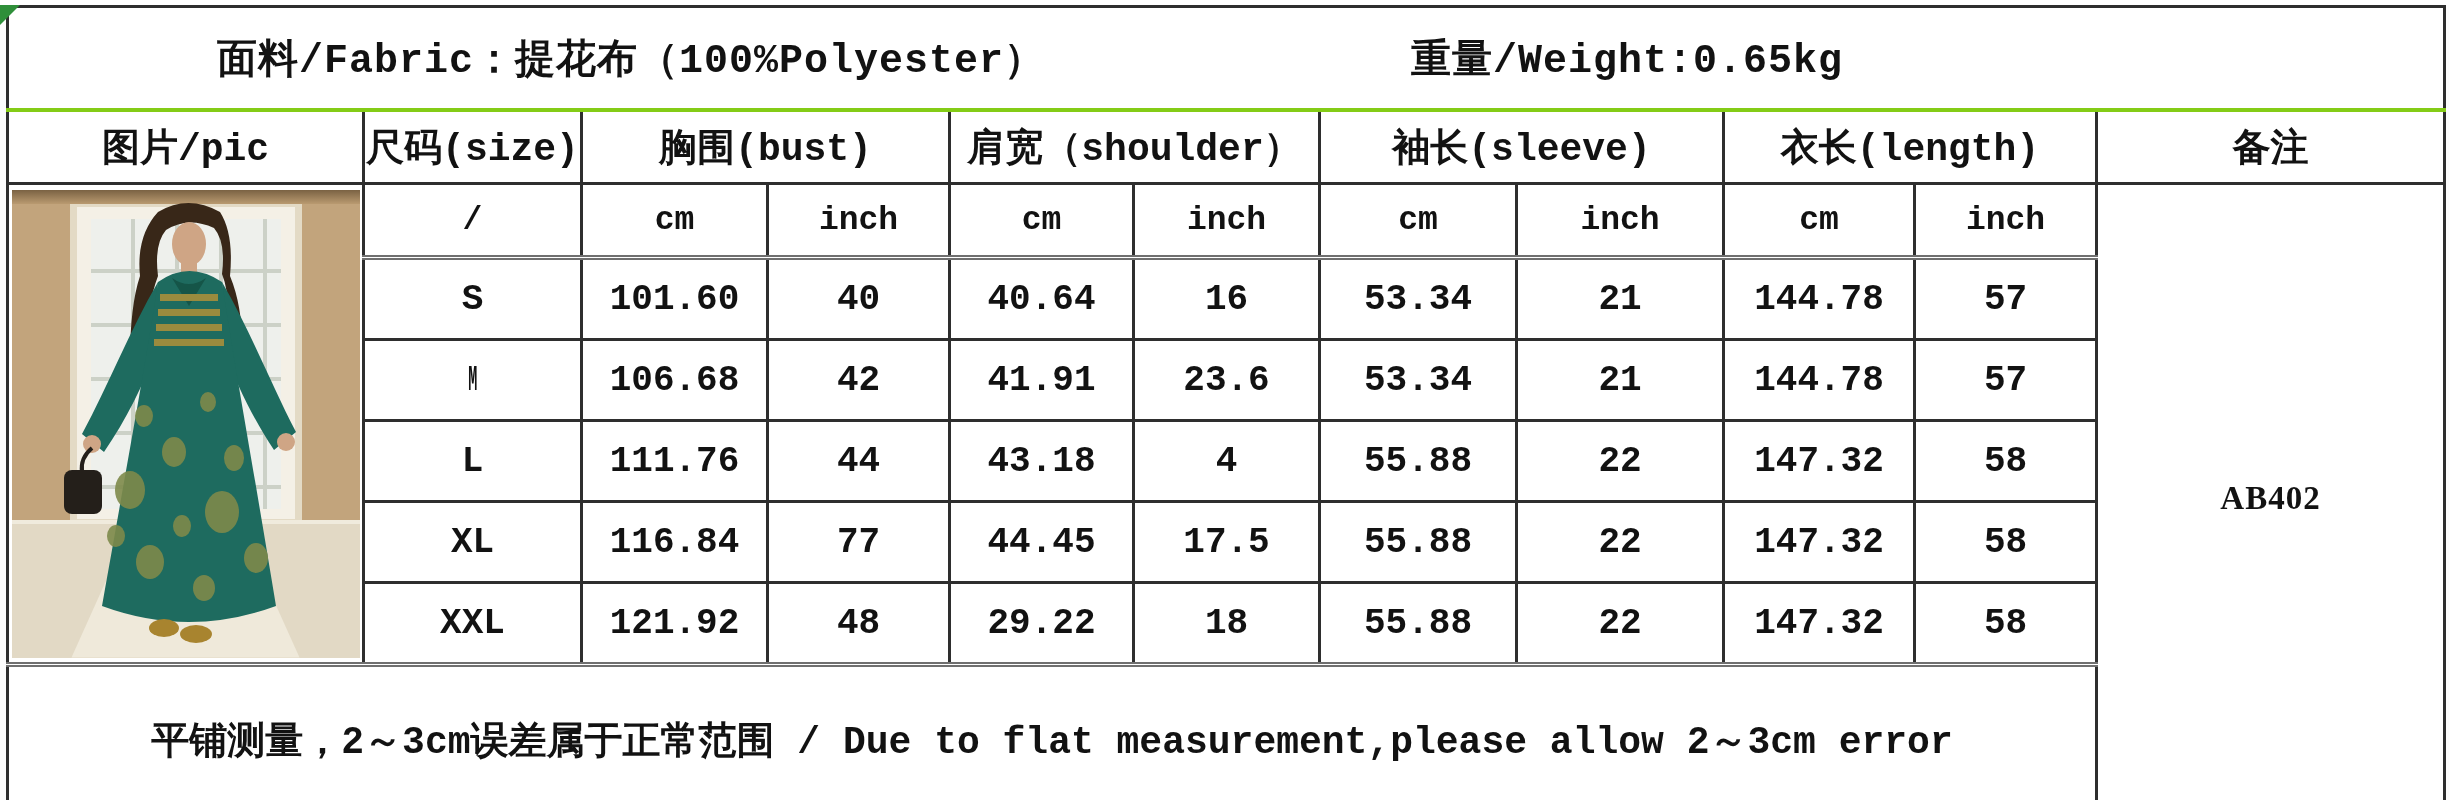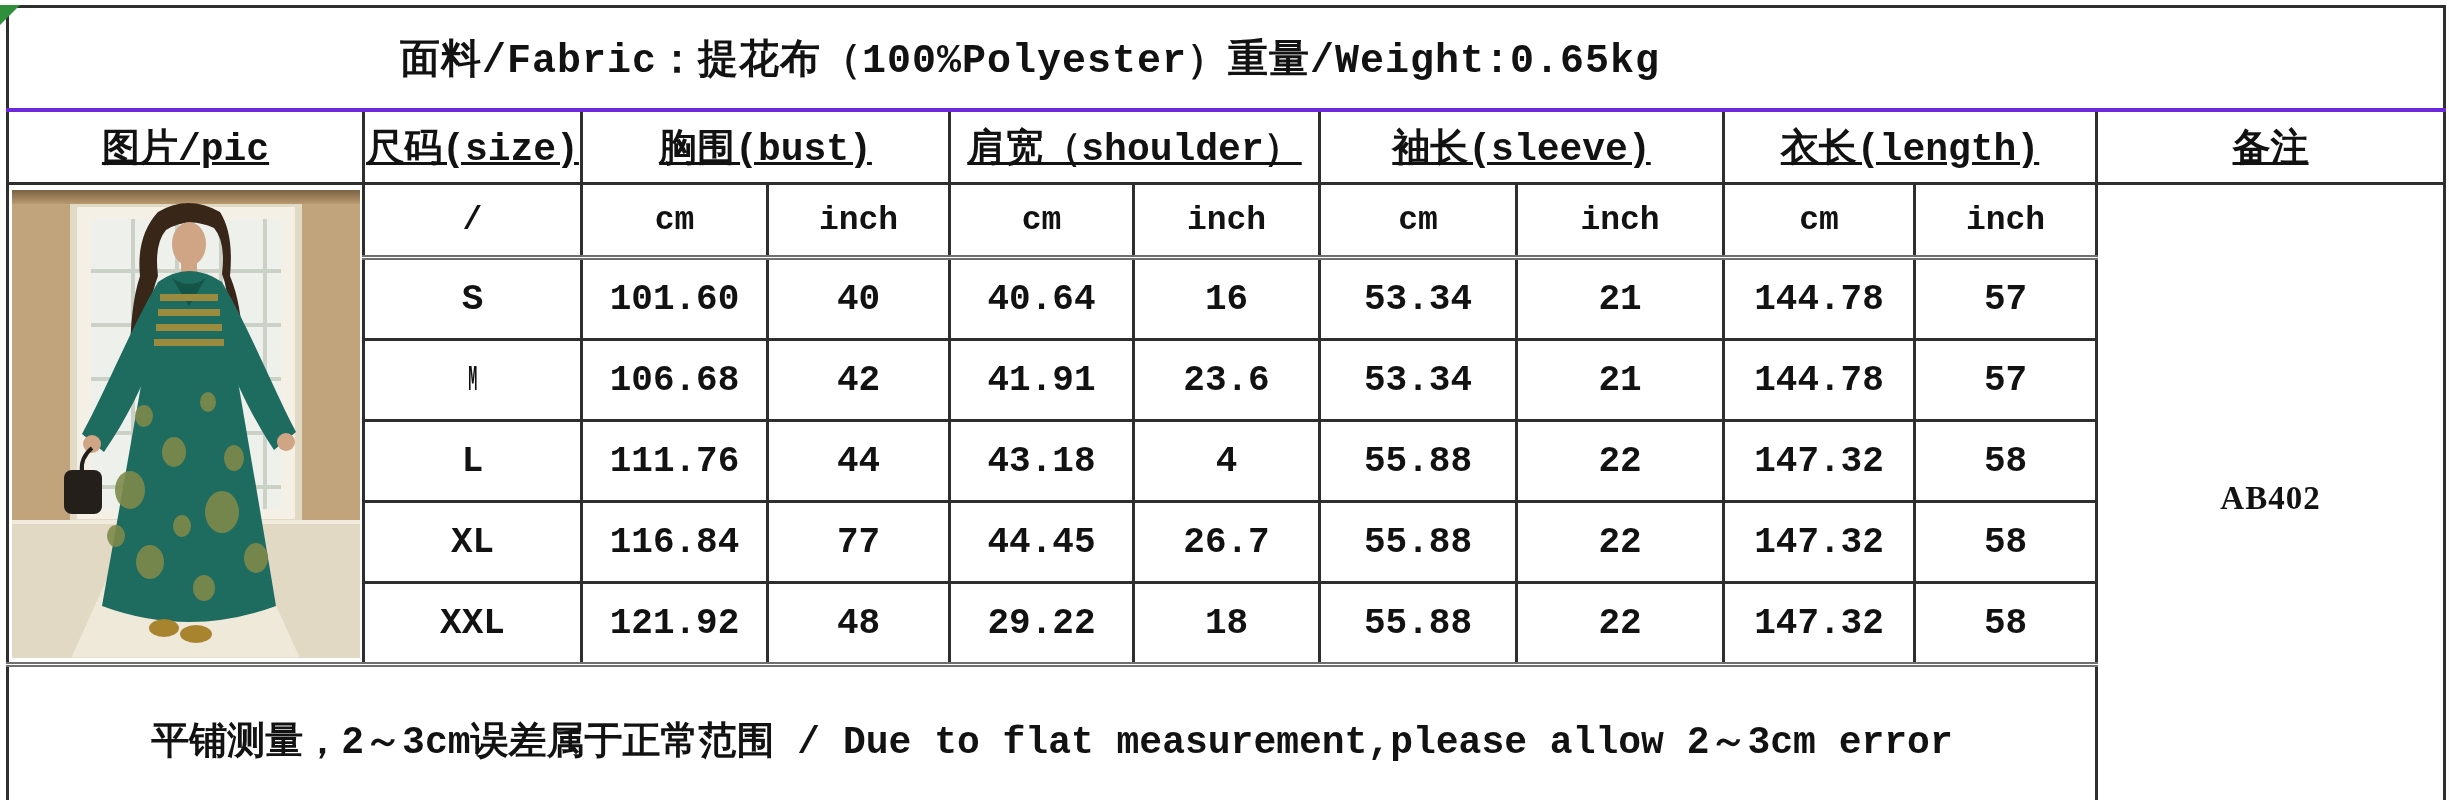--- a/index.html
+++ b/index.html
@@ -22,25 +22,25 @@
     padding:0;overflow:hidden;white-space:nowrap;
   }
   
   .r-fabric td{height:100px;}
   .r-head td{height:70px;}
   .r-units td{height:70px;}
   .r-size td{height:78px;}
   .r-note td{height:146px;}
   
   .r-units td{border-bottom:5px double #6f6f6f;}
-  .r-head td{border-top:4px solid #6d28d9;text-decoration:underline;}
+  .r-head td{border-top:4px solid #84cc16;}
   .r-note td{border-top:5px double #6f6f6f;}
   
   .fabric-line{
-    display:flex;align-items:center;justify-content:center;
+    display:flex;align-items:center;justify-content:space-between;
     padding:0 600px 0 208px;font-size:40px;letter-spacing:1px;
   }
   .r-head td{font-size:38px;}
   .r-units td{font-size:33px;}
   .r-size td{font-size:36px;}
   .size-label{font-size:36px;}
   .cond{display:inline-block;transform:scaleX(.42);transform-origin:center;}
   .remark-cell{
     font-family:"Liberation Serif","DejaVu Serif",serif;
     font-size:50px;letter-spacing:1px;
@@ -215,21 +215,21 @@
       <td>22</td>
       <td>147.32</td>
       <td>58</td>
     </tr>
 
     <tr class="r-size">
       <td class="size-label">XL</td>
       <td>116.84</td>
       <td>77</td>
       <td>44.45</td>
-      <td>26.7</td>
+      <td>17.5</td>
       <td>55.88</td>
       <td>22</td>
       <td>147.32</td>
       <td>58</td>
     </tr>
 
     <tr class="r-size">
       <td class="size-label">XXL</td>
       <td>121.92</td>
       <td>48</td>

